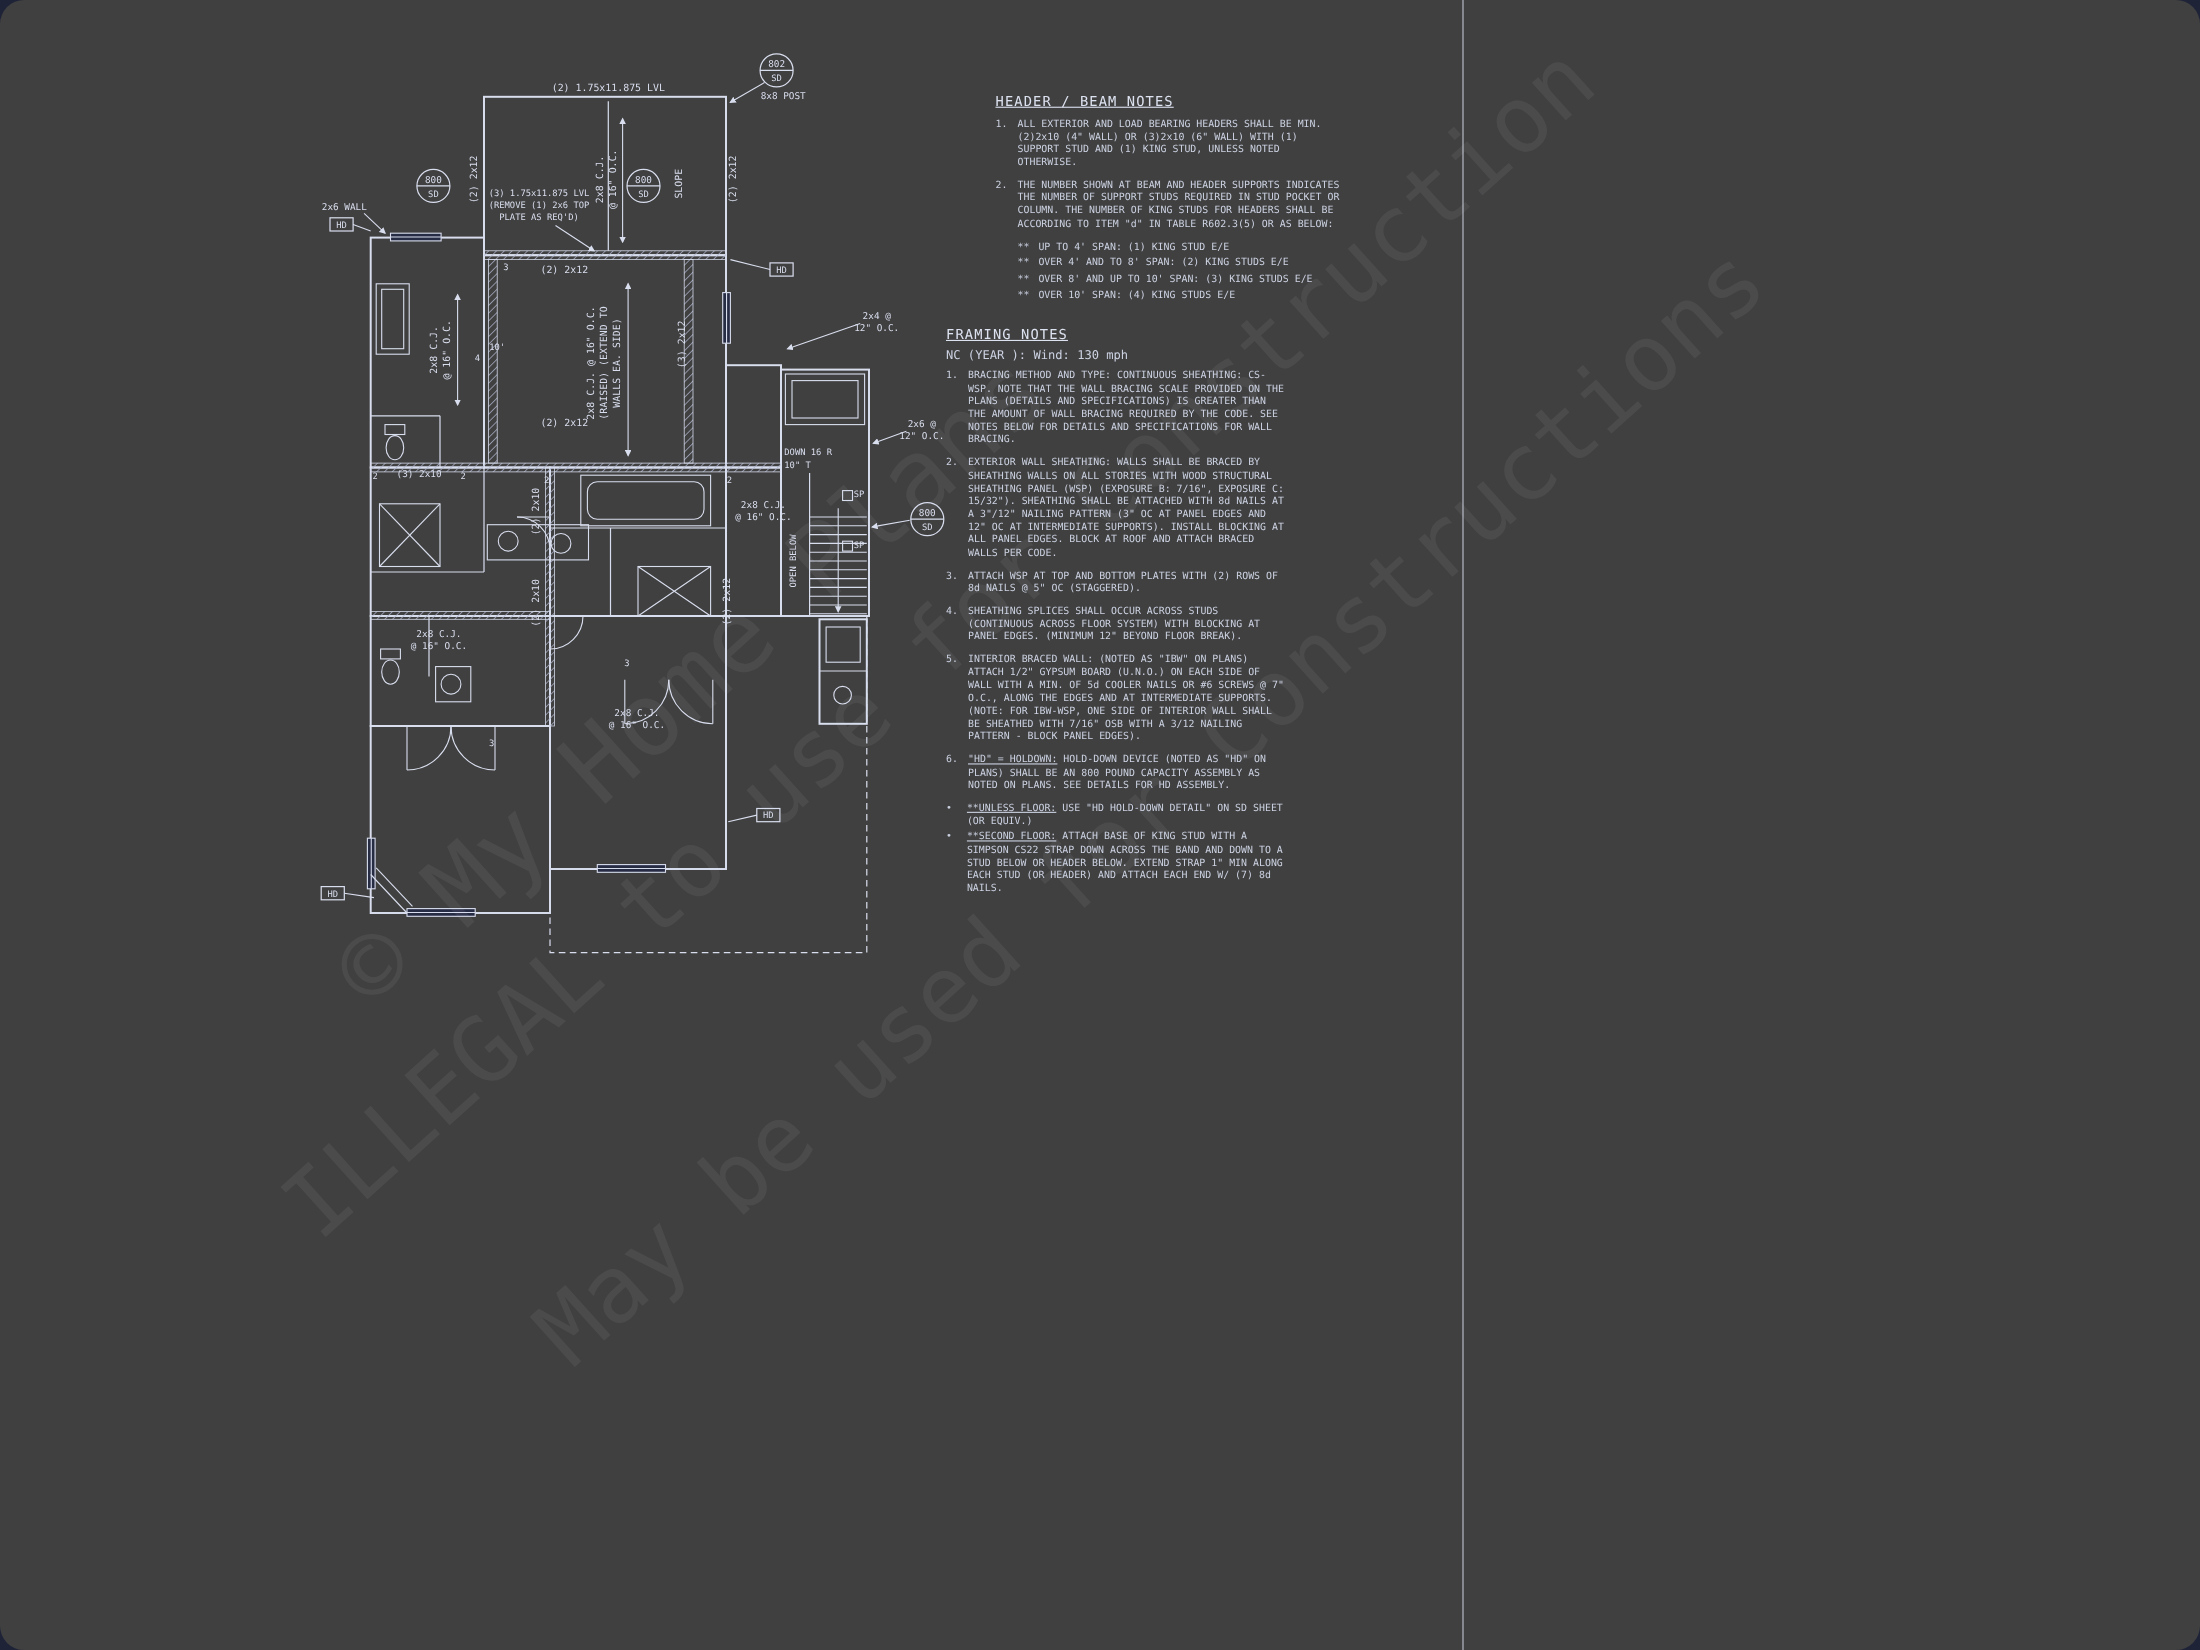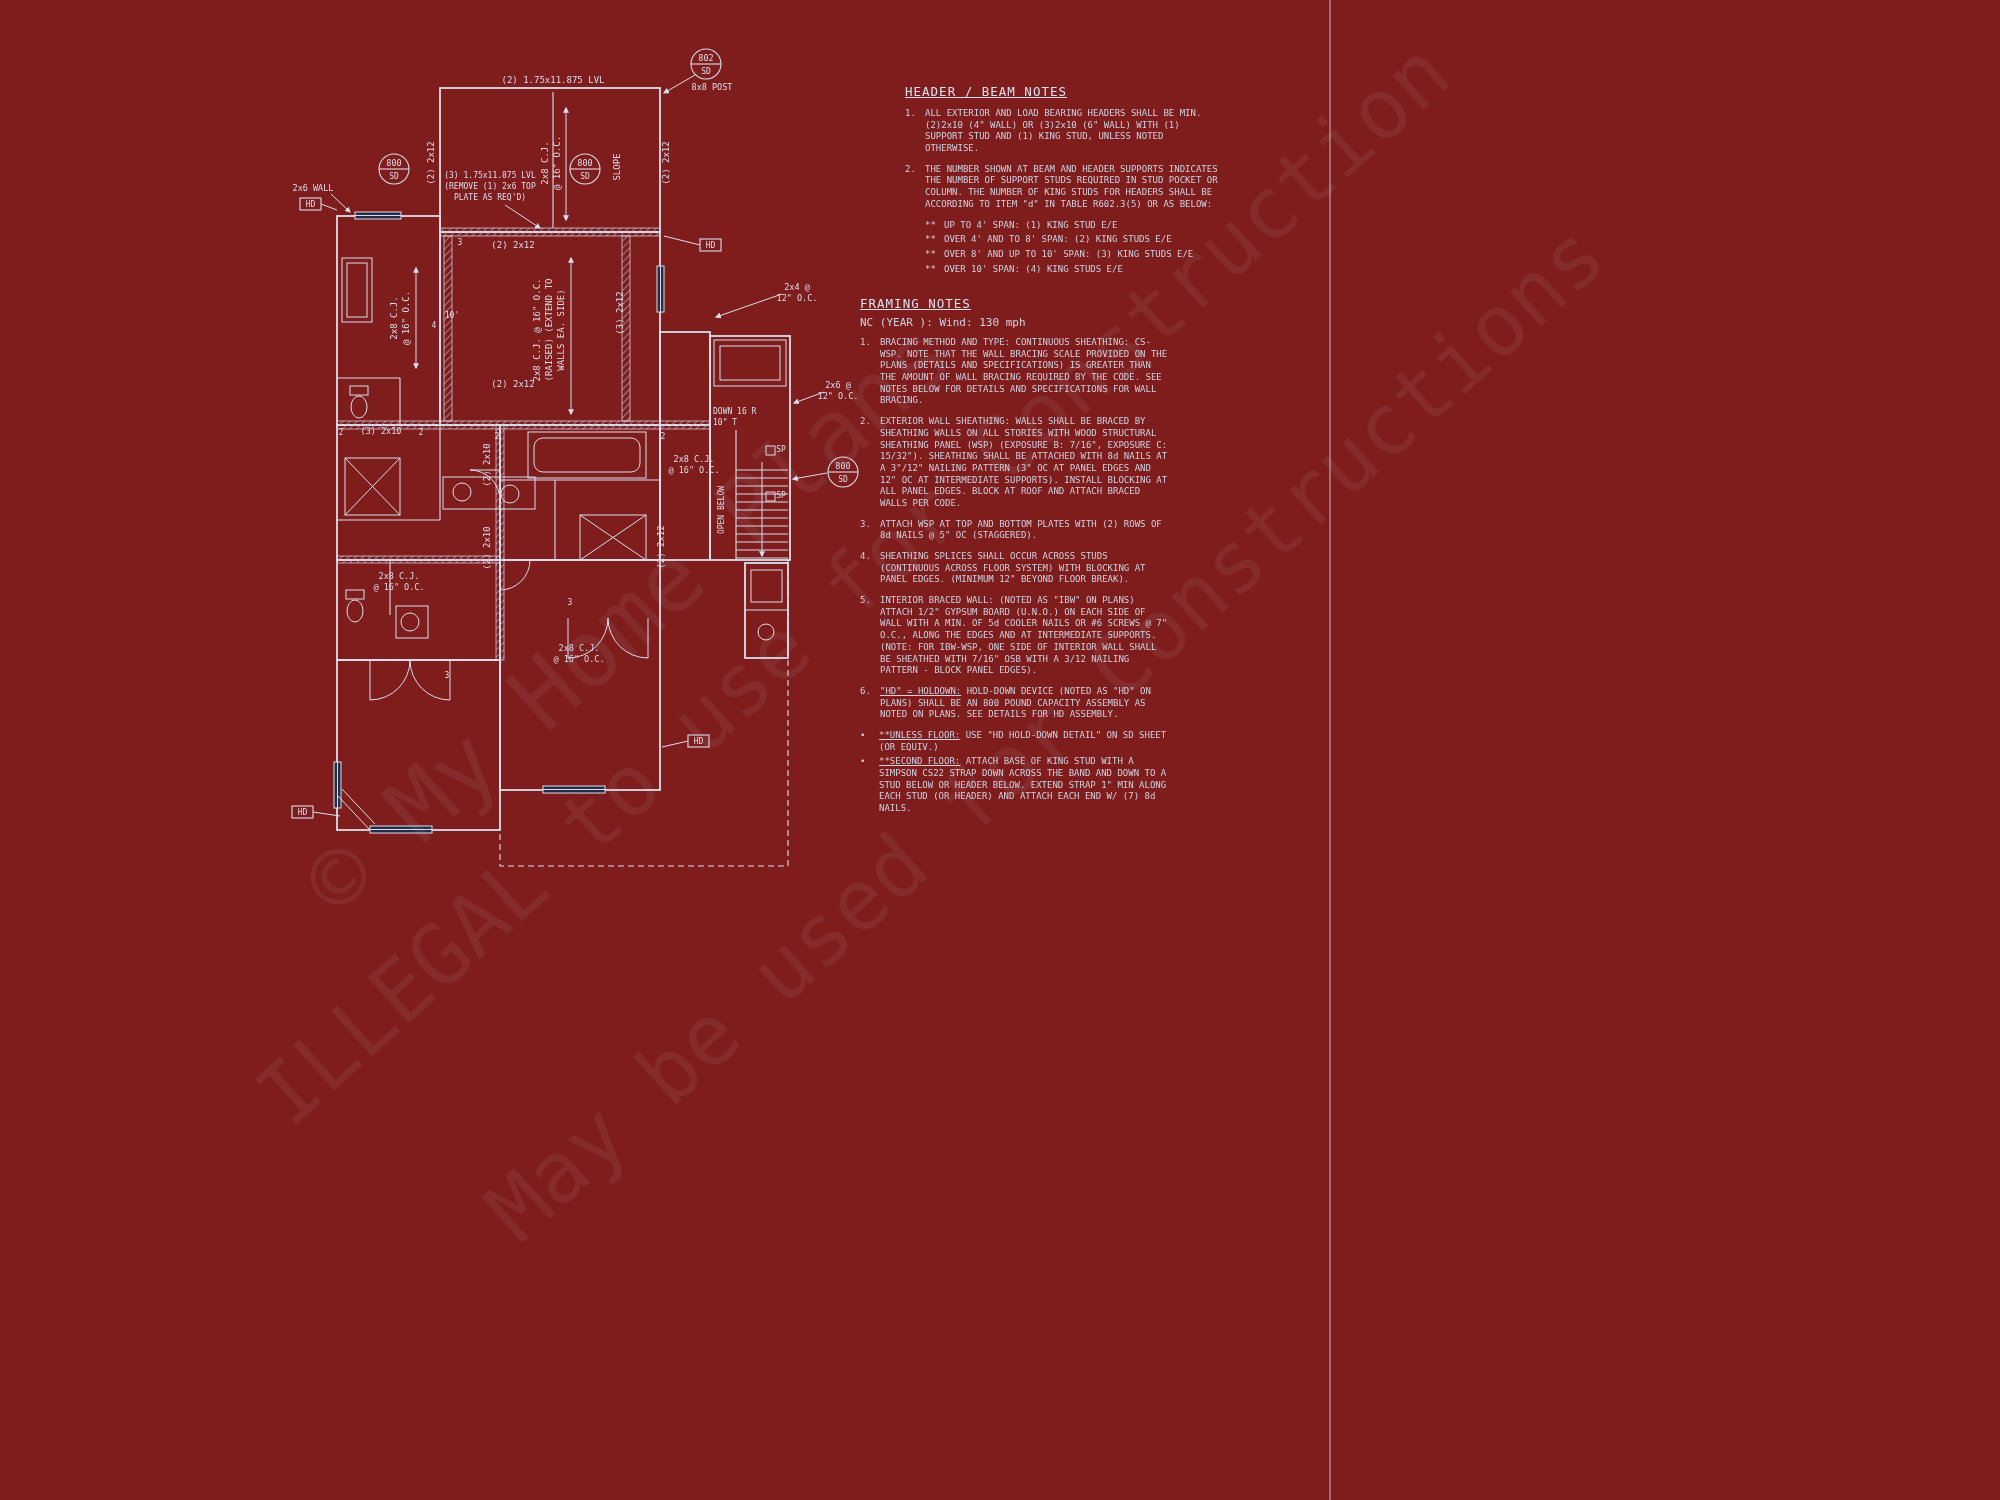--- a/index.html
+++ b/index.html
@@ -1,20 +1,21 @@
 <!DOCTYPE html>
 <html><head>
 <meta charset="utf-8">
 <style>
   html,body { margin:0; padding:0; background:#1e2338; }
   .page {
     position:relative; width:2000px; height:1500px;
-    background:#7f1d1d; overflow:hidden;
+    background:#404040; overflow:hidden;
     font-family:"DejaVu Sans Mono", monospace;
     color:#ccd2e2;
+    border-radius:22px;
   }
   svg { position:absolute; left:0; top:0; }
   #plan-svg { z-index:1; }
   #wm-svg { z-index:6; pointer-events:none; }
   svg text { font-family:"DejaVu Sans Mono", monospace; fill:#d9deee; stroke:none; }
 
   .notes { position:absolute; z-index:3; }
   .ntitle { font-size:12.5px; letter-spacing:1px; text-decoration:underline; color:#dde2f0; margin-bottom:9px; }
   .nsub { font-size:11px; margin:-4px 0 8px 0; color:#ccd2e2; }
   .note-item { display:flex; gap:7px; font-size:9px; line-height:1.3; margin-bottom:9px; }

